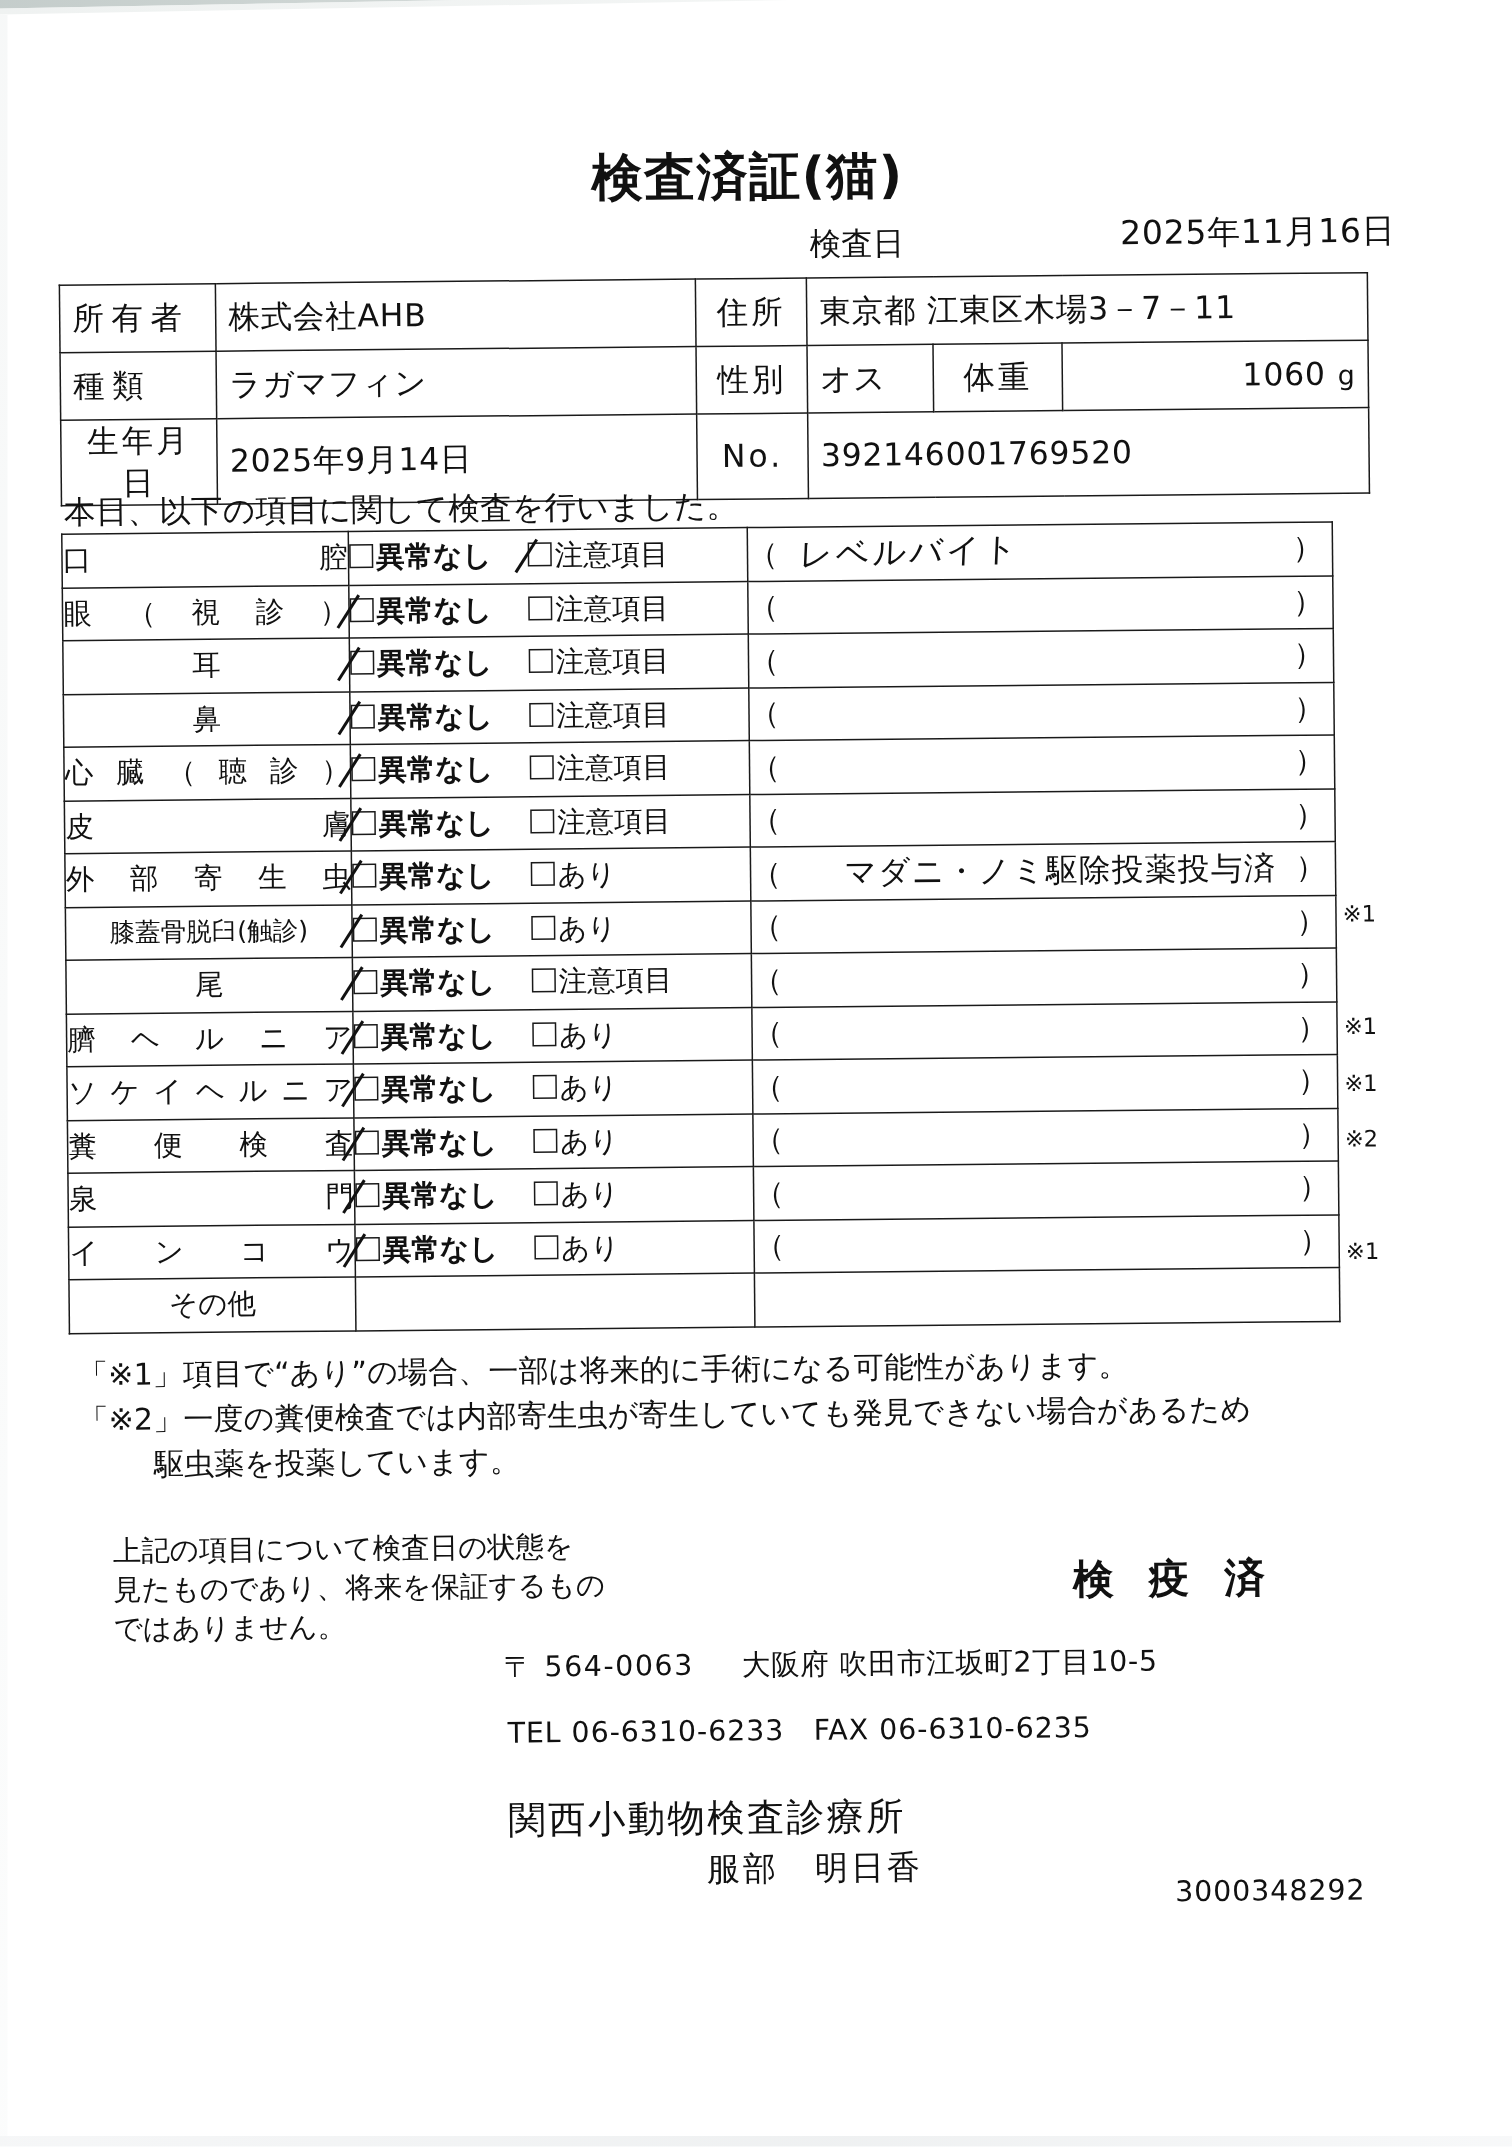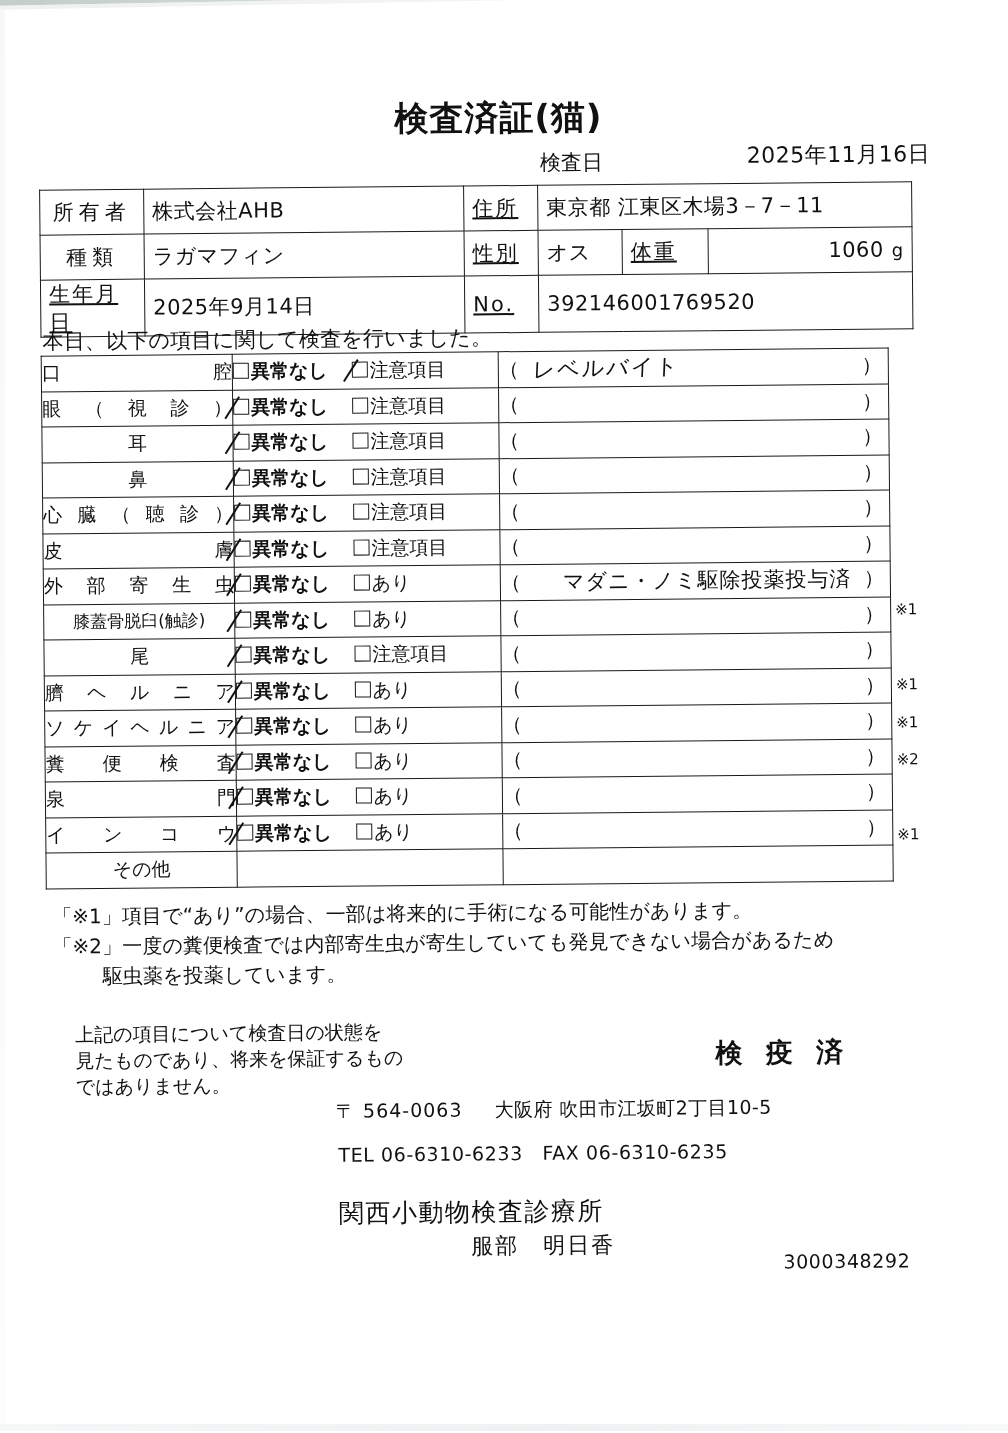--- a/index.html
+++ b/index.html
@@ -52,22 +52,22 @@
 
   
   table.info{
     position:absolute;left:44px;top:186px;width:872px;
     border-collapse:collapse;table-layout:fixed;
   }
   table.info td{
     border:1.6px solid #1a1a1a;height:44px;font-size:21px;padding:0 8px;
     vertical-align:middle;
   }
-  td.lbl{text-align:center;letter-spacing:5px;padding-right:3px;}
-  td.lbl-t{letter-spacing:2px;padding-right:1px;text-decoration:underline;}
+  td.lbl{text-align:left;letter-spacing:5px;padding-right:3px;}
+  td.lbl-t{text-align:center;letter-spacing:2px;padding-right:1px;}
   td.val{text-align:left;letter-spacing:.5px;}
   td.val-right{text-align:right;letter-spacing:.5px;}
   .wunit{font-size:18px;padding-left:8px;}
 
   
   .statement{
     position:absolute;left:46px;top:324px;font-size:21px;letter-spacing:.2px;
   }
 
   

